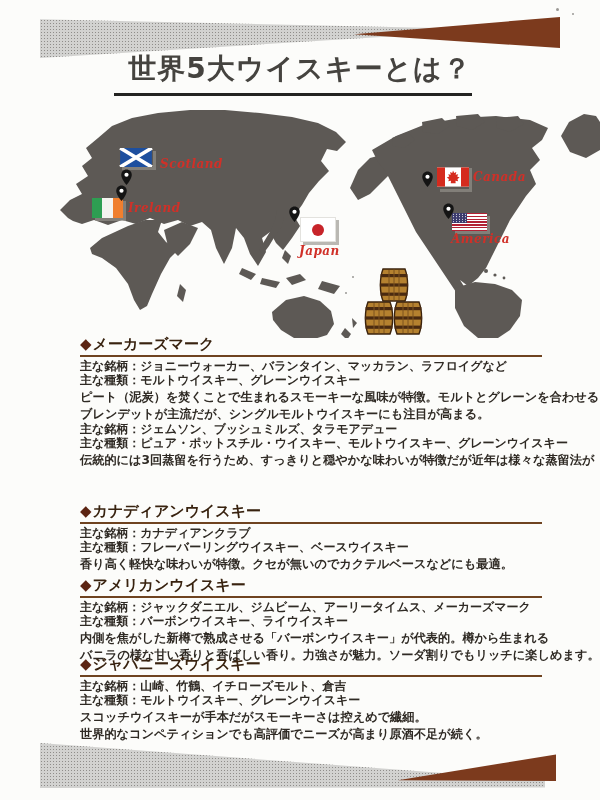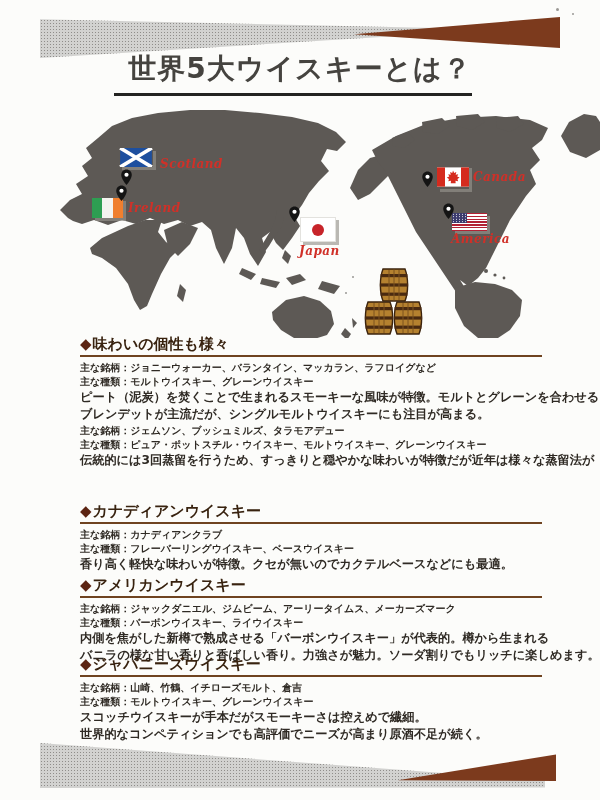--- a/index.html
+++ b/index.html
@@ -52,21 +52,21 @@
   .lab-america{left:411px;top:124px;}
   .pin{position:absolute;width:13px;height:17px;}
   .pin.p1{left:80px;top:61px;} .pin.p2{left:75px;top:77px;}
   .pin.p3{left:248px;top:98px;} .pin.p4{left:381px;top:63px;} .pin.p5{left:402px;top:95px;}
   .barrels{position:absolute;left:324px;top:160px;width:60px;height:68px;}
   
   .sec{position:absolute;left:80px;width:462px;color:#2f2a24;}
   .sec-head{font-size:15px;font-weight:bold;color:#38220f;border-bottom:2px solid #6f4320;
     padding-bottom:2px;line-height:17px;}
   .diamond{color:#5c2412;margin-right:1px;}
-  .meta{margin:1px 0 0;font-size:10px;font-weight:bold;line-height:13px;white-space:nowrap;}
+  .meta{margin:1px 0 0;font-size:12px;font-weight:bold;line-height:13px;white-space:nowrap;font-family:Liberation Mono, monospace;}
   .meta:first-of-type{margin-top:4px;}
   .desc{margin:2px 0 0;font-size:12.2px;font-weight:bold;line-height:14.5px;white-space:nowrap;}
   .sec1{top:336px;} .sec2{top:420px;} .sec3{top:503px;} .sec4{top:577px;} .sec5{top:656px;}
 </style>
 </head>
 <body>
 
 <div class="page">
 
   <div class="band top-gray halftone"></div>
@@ -179,21 +179,21 @@
           <path d="M10,2 L10,32 M15,1.5 L15,32.5 M20,2 L20,32" stroke="#7d521e" stroke-width="1" fill="none"></path>
         </g>
       </defs>
       <use href="#barrel" x="15" y="0"></use>
       <use href="#barrel" x="0" y="33"></use>
       <use href="#barrel" x="29" y="33"></use>
     </svg>
   </div>
 
   <section class="sec sec1">
-    <div class="sec-head"><span class="diamond">◆</span><span>味わいの個性も様々</span></div>
+    <div class="sec-head"><span class="diamond">◆</span><span>メーカーズマーク</span></div>
     <p class="meta">主な銘柄：ジョニーウォーカー、バランタイン、マッカラン、ラフロイグなど</p>
     <p class="meta">主な種類：モルトウイスキー、グレーンウイスキー</p>
     <p class="desc">ピート（泥炭）を焚くことで生まれるスモーキーな風味が特徴。モルトとグレーンを合わせる</p>
     <p class="desc">ブレンデットが主流だが、シングルモルトウイスキーにも注目が高まる。</p>
   </section>
 
   <section class="sec sec2">
     <p class="meta">主な銘柄：ジェムソン、ブッシュミルズ、タラモアデュー</p>
     <p class="meta">主な種類：ピュア・ポットスチル・ウイスキー、モルトウイスキー、グレーンウイスキー</p>
     <p class="desc">伝統的には3回蒸留を行うため、すっきりと穏やかな味わいが特徴だが近年は様々な蒸留法が</p>

